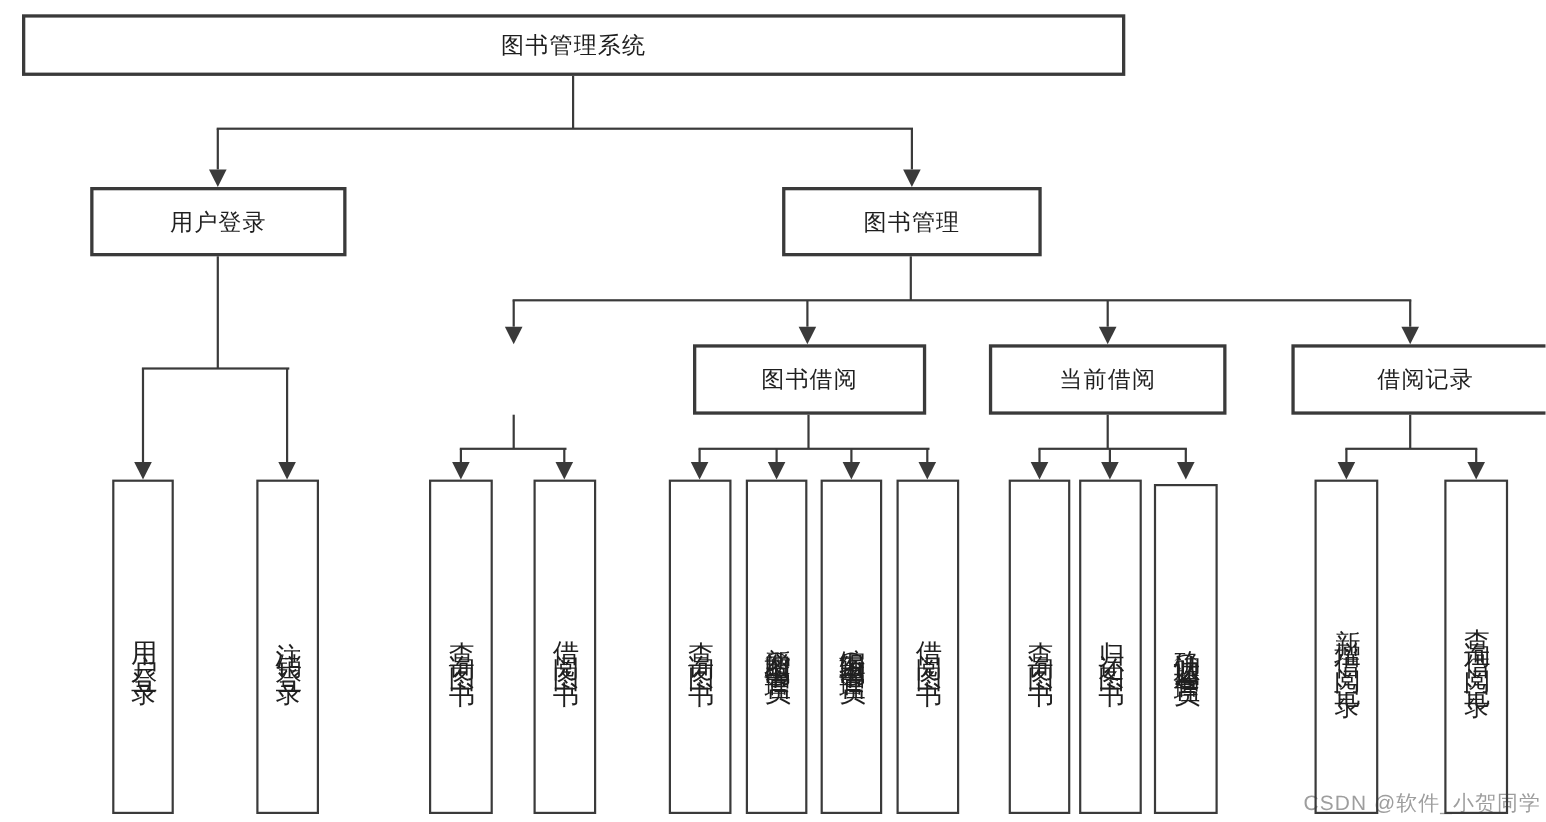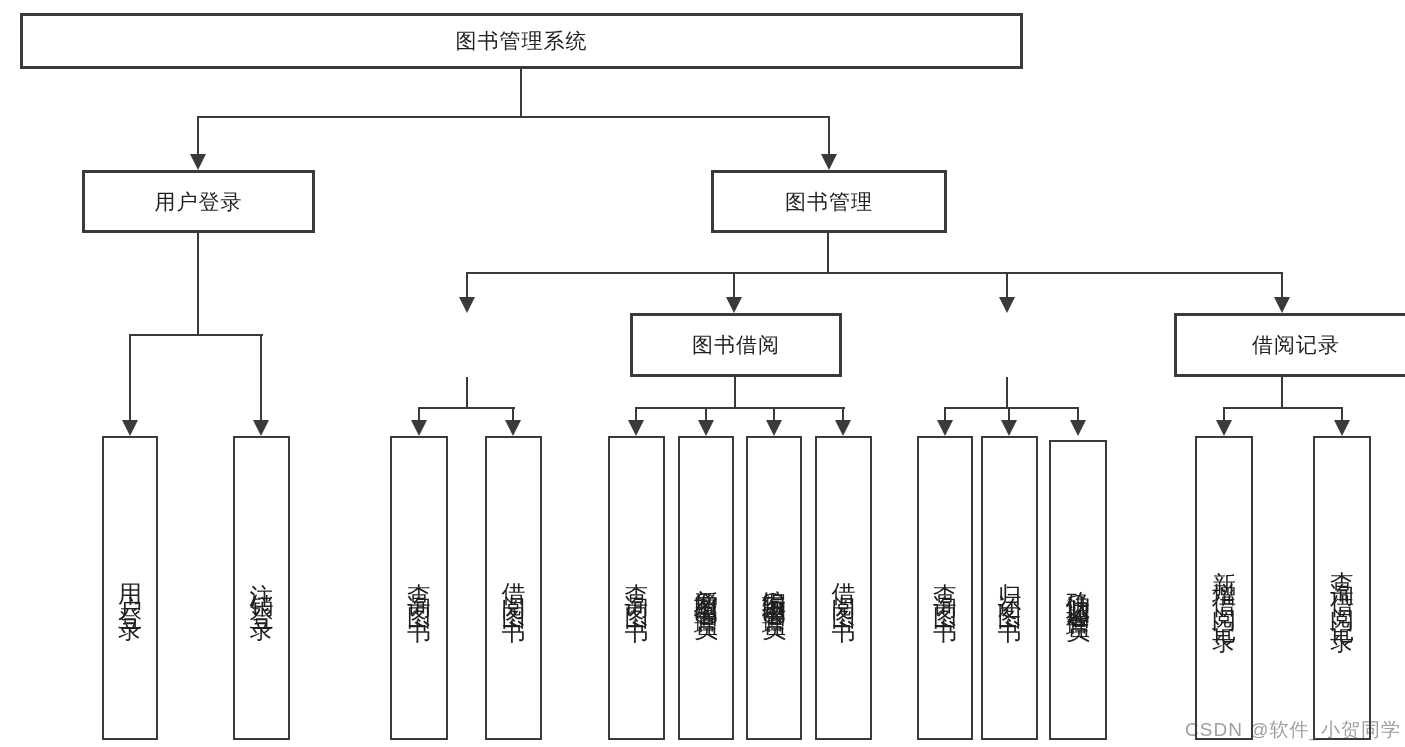--- a/index.html
+++ b/index.html
@@ -77,20 +77,23 @@
 
   <div class="node h" style="left:82px; top:170px; width:233px; height:63px;">
     <span>用户登录</span>
   </div>
   <div class="node h" style="left:711px; top:170px; width:236px; height:63px;">
     <span>图书管理</span>
   </div>
 
   <div class="node h" style="left:630px; top:313px; width:212px; height:64px;">
     <span>图书借阅</span>
+  </div>
+  <div class="node h" style="left:899px; top:313px; width:216px; height:64px;">
+    <span>当前借阅</span>
   </div>
   <div class="node h" style="left:1174px; top:313px; width:244px; height:64px;">
     <span>借阅记录</span>
   </div>
 
   <div class="node v" style="left:102px; top:436px; width:56px; height:304px;">
     <span>用户登录</span>
   </div>
   <div class="node v" style="left:233px; top:436px; width:57px; height:304px;">
     <span>注销登录</span>

